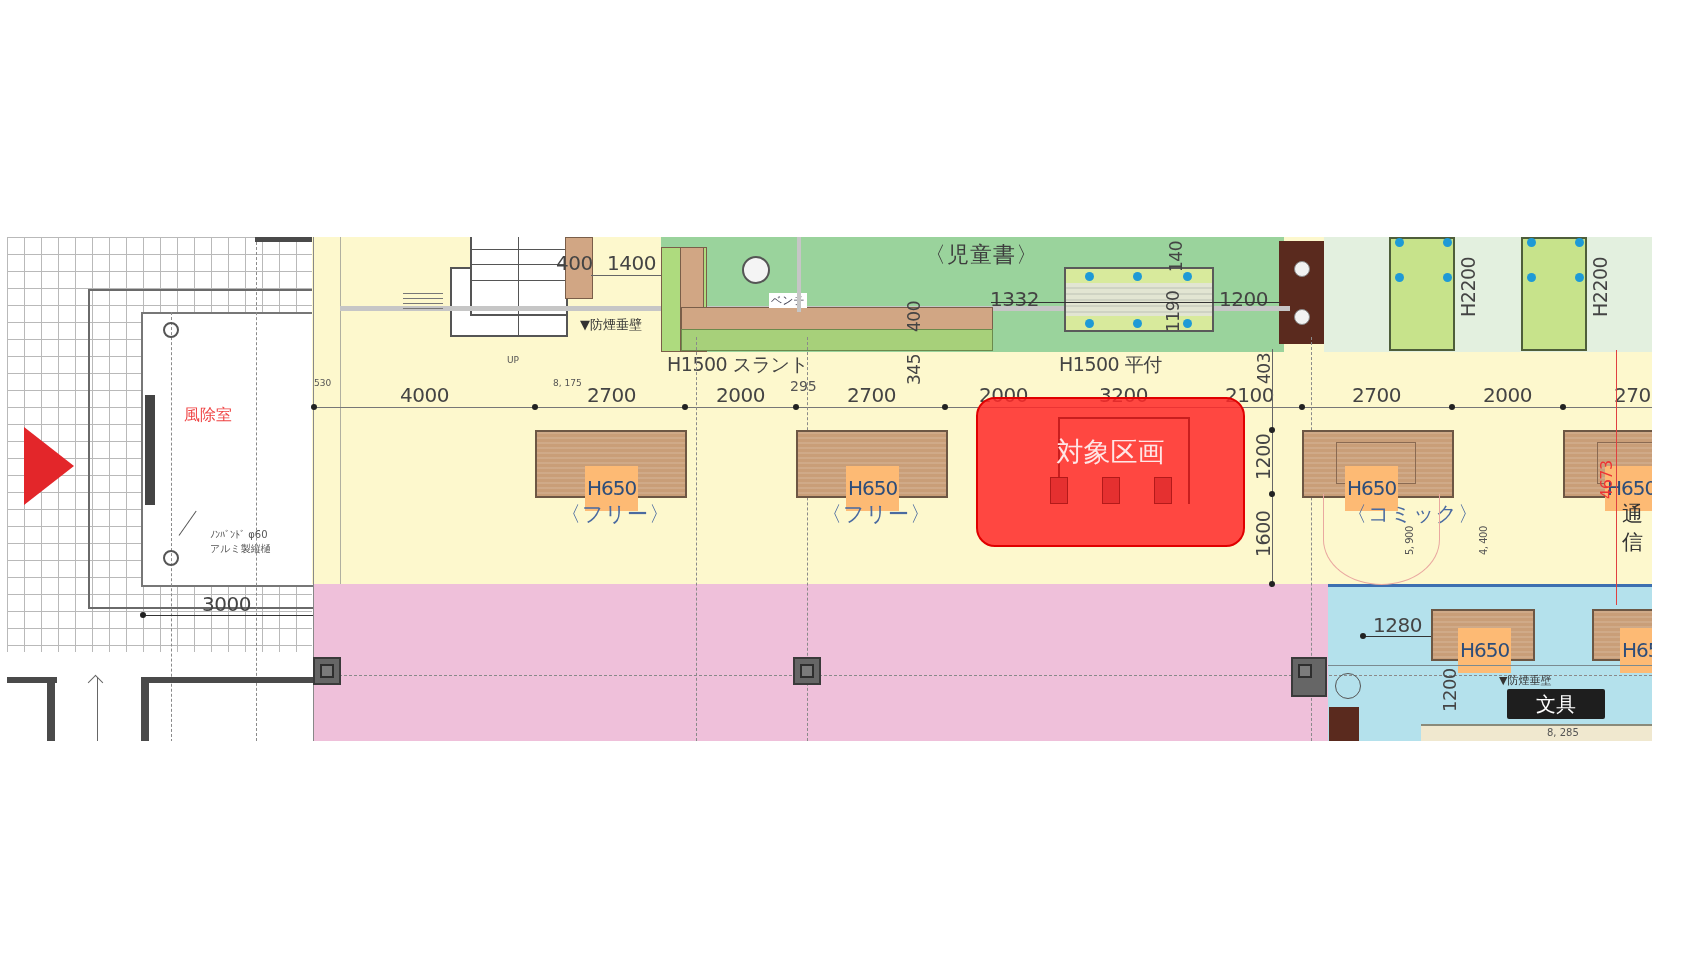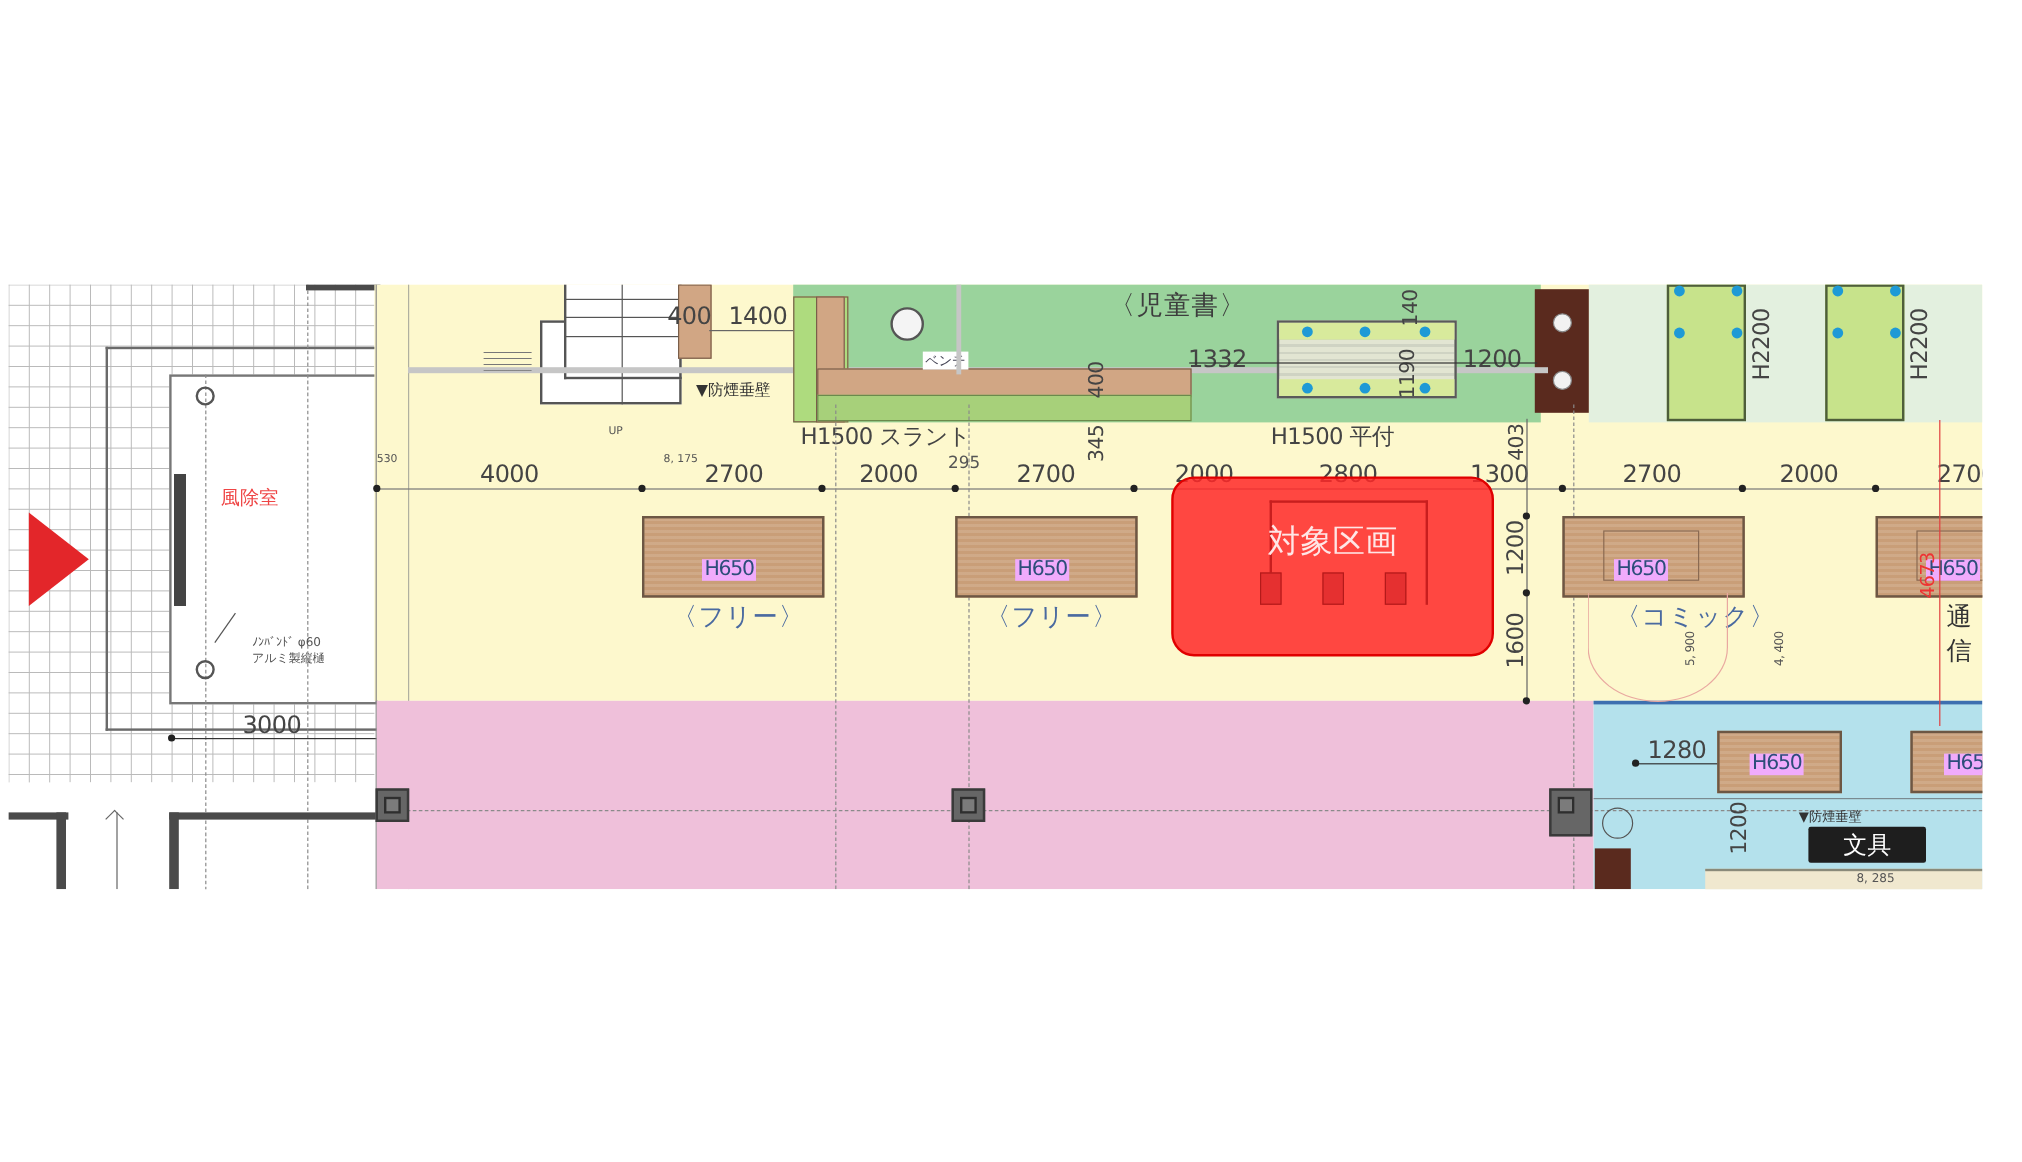--- a/index.html
+++ b/index.html
@@ -17,21 +17,21 @@
   .dim.v { transform:rotate(-90deg); transform-origin:left top; }
   .small { font-size:10px; color:#555; }
   .hline { position:absolute; height:1px; background:#666; }
   .vline { position:absolute; width:1px; background:#666; }
   .dash-v { position:absolute; width:0; border-left:1px dashed #8a8a8a; }
   .dash-h { position:absolute; height:0; border-top:1px dashed #8a8a8a; }
   .dot { position:absolute; width:6px; height:6px; border-radius:50%; background:#222; margin:-3px 0 0 -3px; }
   .table { position:absolute; background:#c99e78; border:2px solid #6d5744;
            background-image:repeating-linear-gradient(to bottom, rgba(255,255,255,0.12) 0 2px, transparent 2px 5px); }
   .table .inner { position:absolute; border:1px solid #8a6a52; }
-  .tlabel { position:absolute; background:#f0abfc; color:#2d4d7a; font-size:17px; padding:0 2px; line-height:1.05; letter-spacing:-1px; }
+  .tlabel { position:absolute; background:#fdba74; color:#2d4d7a; font-size:20px; padding:12px 2px; line-height:1.05; letter-spacing:-1px; }
   .section-label { position:absolute; color:#4a6aa0; font-size:21px; letter-spacing:1px; white-space:nowrap; }
   .wall { position:absolute; background:#4a4a4a; }
   .column { position:absolute; width:28px; height:28px; background:#666; border:2px solid #3a3a3a; box-sizing:border-box; }
   .column::after { content:""; position:absolute; left:5px; top:5px; width:14px; height:14px; border:2px solid #2e2e2e; box-sizing:border-box; background:#7b7b7b; }
   .shelf-bench { position:absolute; background:#d1a684; border:1px solid #7a5e49; }
   .bluedot { position:absolute; width:9px; height:9px; border-radius:50%; background:#1e9ad6; margin:-4px 0 0 -4px; }
   .stair { position:absolute; border:2px solid #555; background:#fff; box-sizing:border-box; }
   .target { position:absolute; background:rgba(255,40,40,0.85); border:2px solid #e00000; box-sizing:border-box; }
   .target-text { position:absolute; color:#ffe6e6; font-size:27px; text-align:center; line-height:1.25; width:100%; }
   .darkbox { position:absolute; background:#1e1e1e; color:#ffffff; font-size:20px; text-align:center; border-radius:2px; }
@@ -154,22 +154,22 @@
   <div class="dot" style="left:938px; top:170px;"></div>
   <div class="dot" style="left:1295px; top:170px;"></div>
   <div class="dot" style="left:1445px; top:170px;"></div>
   <div class="dot" style="left:1556px; top:170px;"></div>
 
   <div class="dim" style="left:393px; top:148px;">4000</div>
   <div class="dim" style="left:580px; top:148px;">2700</div>
   <div class="dim" style="left:709px; top:148px;">2000</div>
   <div class="dim" style="left:840px; top:148px;">2700</div>
   <div class="dim" style="left:972px; top:148px;">2000</div>
-  <div class="dim" style="left:1092px; top:148px;">2800</div>
-  <div class="dim" style="left:1218px; top:148px;">1300</div>
+  <div class="dim" style="left:1092px; top:148px;">3200</div>
+  <div class="dim" style="left:1218px; top:148px;">2100</div>
   <div class="dim" style="left:1345px; top:148px;">2700</div>
   <div class="dim" style="left:1476px; top:148px;">2000</div>
   <div class="dim" style="left:1607px; top:148px;">2700</div>
   <div class="abs small" style="left:546px; top:141px; font-size:9px;">8, 175</div>
   <div class="abs small" style="left:783px; top:141px; font-size:14px;">295</div>
   <div class="abs small" style="left:307px; top:141px; font-size:9px;">530</div>
 
   <div class="dash-v" style="left:689px; top:100px; height:404px;"></div>
   <div class="dash-v" style="left:800px; top:100px; height:404px;"></div>
   <div class="dash-v" style="left:1304px; top:100px; height:404px;"></div>

